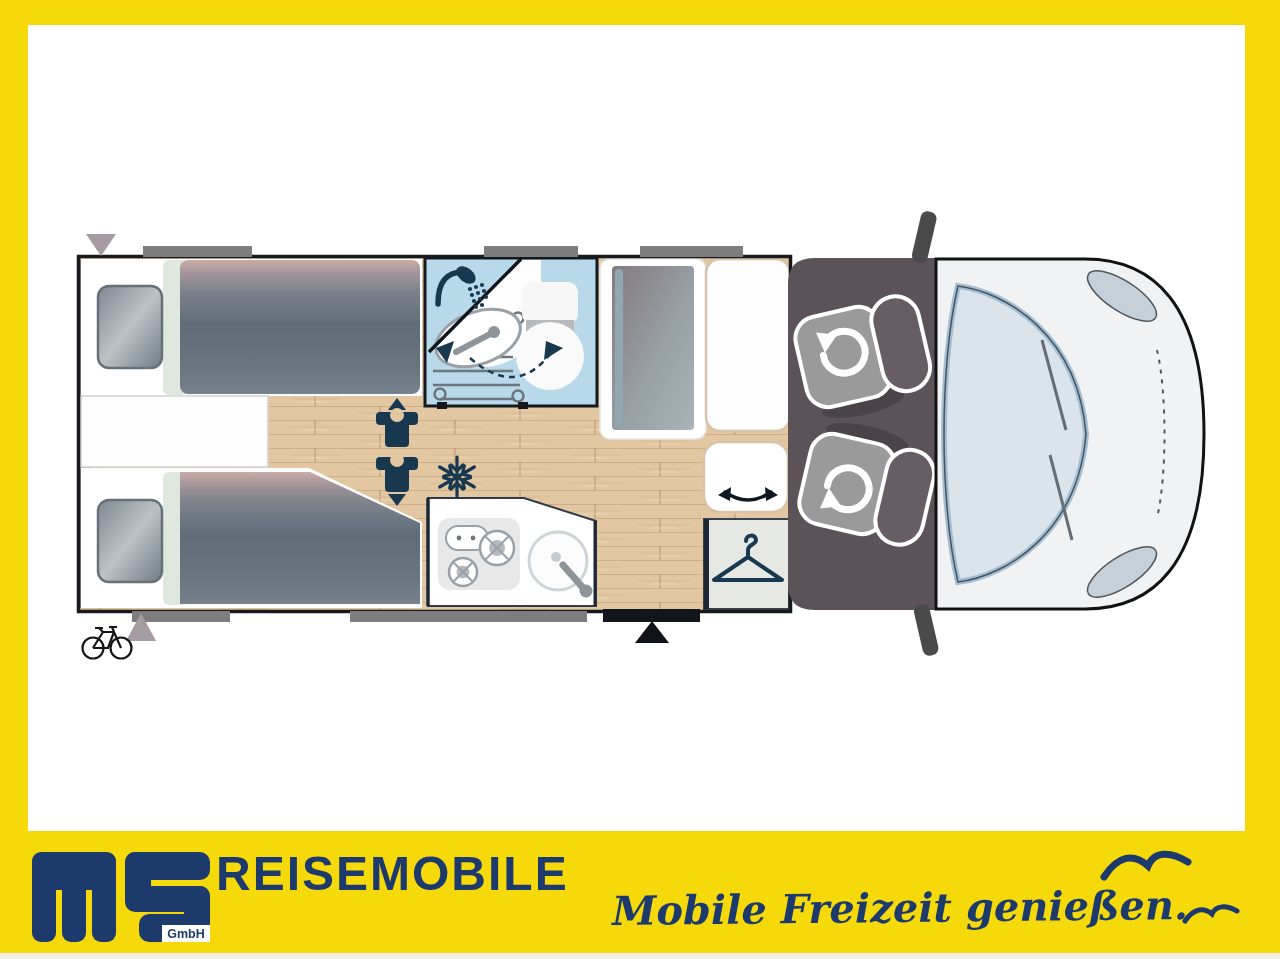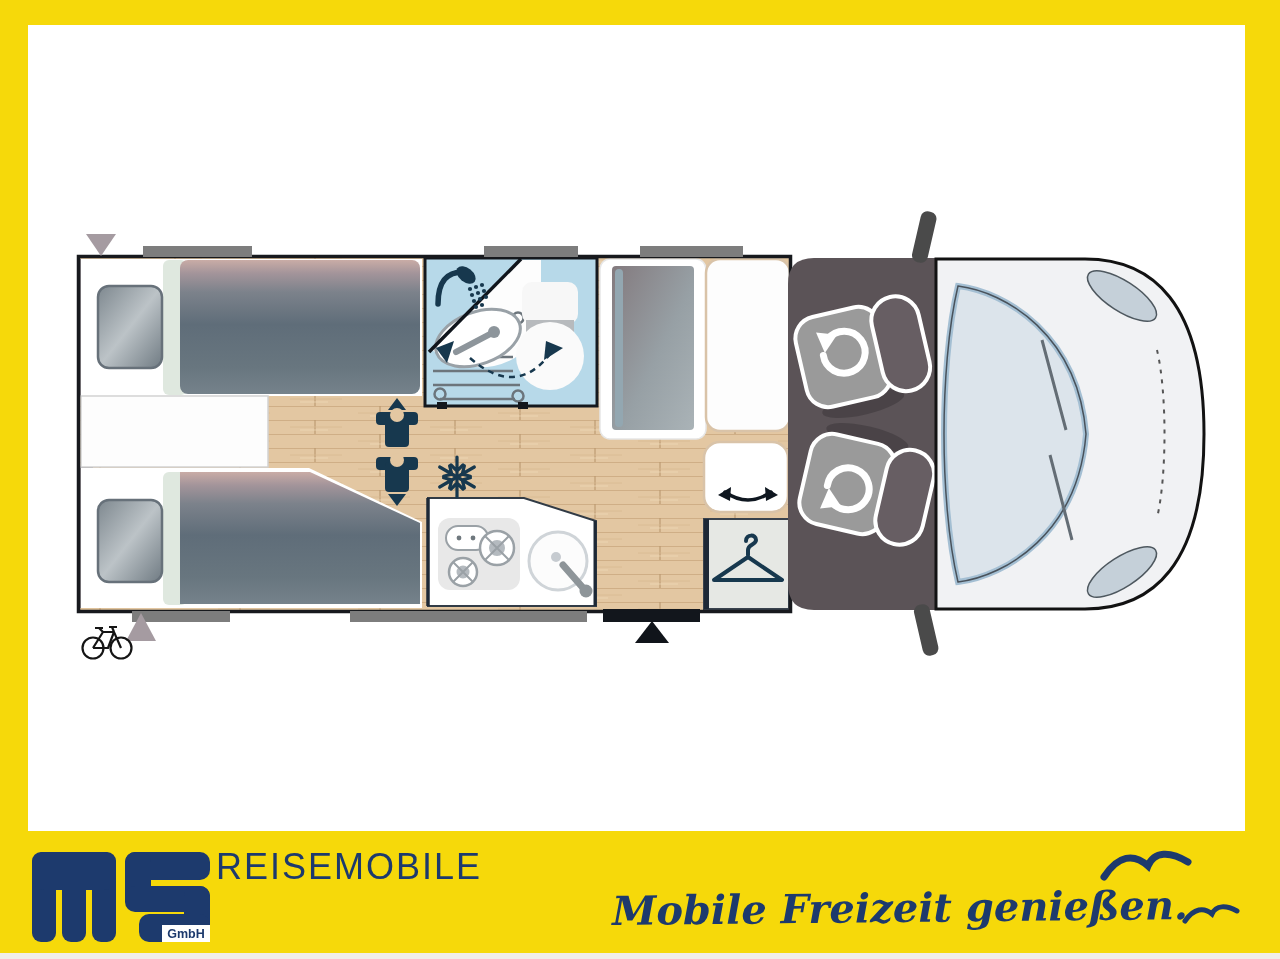--- a/index.html
+++ b/index.html
@@ -7,21 +7,21 @@
        font-family:"Liberation Sans",sans-serif;}
   .abs{position:absolute;}
   .ybar{background:#f6d90a;}
   #bar-top{left:0;top:0;width:1280px;height:25px;}
   #bar-left{left:0;top:0;width:28px;height:959px;}
   #bar-right{left:1245px;top:0;width:35px;height:959px;}
   #banner{left:0;top:831px;width:1280px;height:122px;}
   #bottom-strip{left:0;top:953px;width:1280px;height:6px;background:#f1eee7;}
   #plan-svg{left:0;top:0;width:1280px;height:959px;pointer-events:none;}
   #logo-svg{left:30px;top:848px;width:185px;height:98px;}
-  #wordmark{left:216px;top:846px;color:#1d3a6d;font-size:36px;font-weight:normal;
+  #wordmark{left:216px;top:846px;color:#1d3a6d;font-size:48px;font-weight:bold;
             letter-spacing:2px;white-space:nowrap;}
   #tagline{left:612px;top:884px;color:#1d3a6d;font-size:40px;font-weight:bold;
            font-style:italic;font-family:"DejaVu Serif",serif;white-space:nowrap;
            transform:rotate(-0.6deg);}
   #bird-large{left:1100px;top:849px;width:92px;height:42px;}
   #bird-small{left:1182px;top:901px;width:58px;height:30px;}
 </style>
 </head>
 <body>
 

